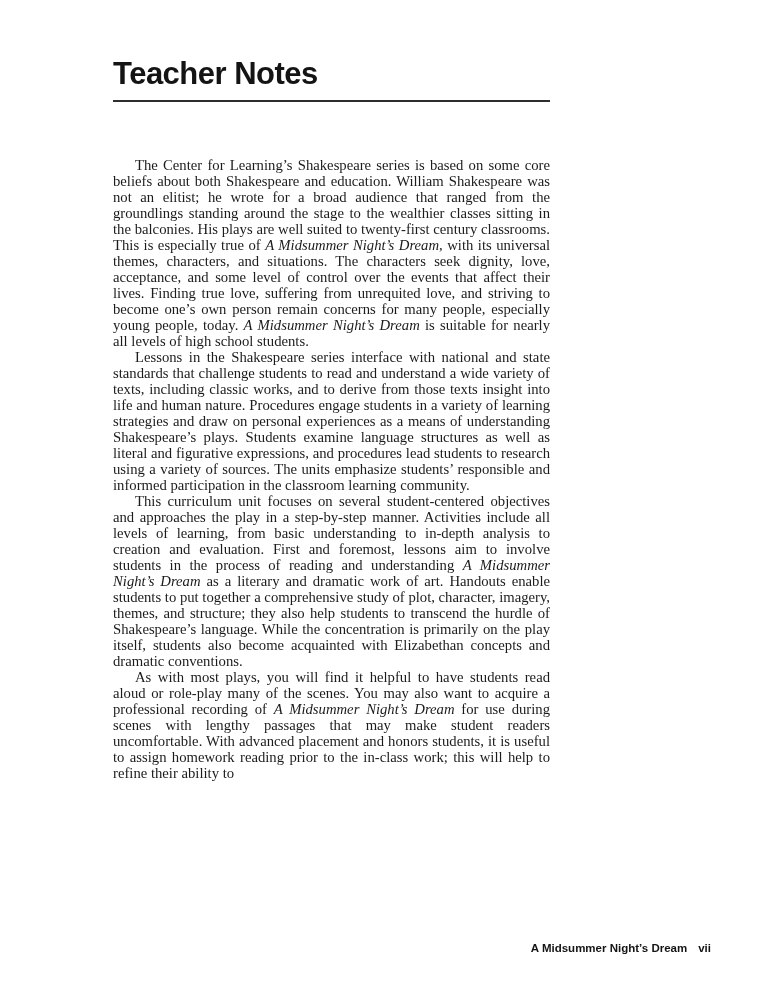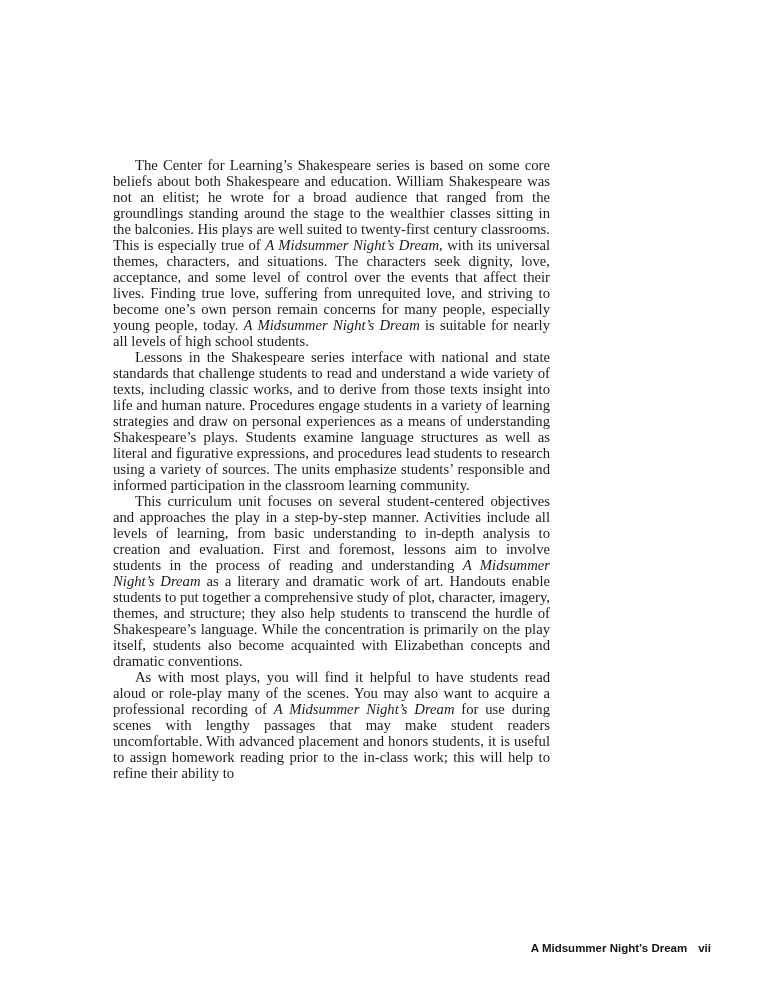--- a/index.html
+++ b/index.html
@@ -71,20 +71,24 @@
   .footer .footer-page {
     font-weight: 700;
     margin-left: 11px;
   }
 </style>
 </head>
 <body>
 
 <div class="page">
 
+  <div class="header">
+    <h1 class="page-title">Teacher Notes</h1>
+    <div class="title-rule"></div>
+  </div>
 
   <div class="body-text">
 
     <p><span>The Center for Learning’s Shakespeare series is based on some core beliefs about both Shakespeare and education. William Shakespeare was not an elitist; he wrote for a broad audience that ranged from the groundlings standing around the stage to the wealthier classes sitting in the balconies. His plays are well suited to twenty-first century classrooms. This is especially true of </span><em>A Midsummer Night’s Dream</em><span>, with its universal themes, characters, and situations. The characters seek dignity, love, acceptance, and some level of control over the events that affect their lives. Finding true love, suffering from unrequited love, and striving to become one’s own person remain concerns for many people, especially young people, today. </span><em>A Midsummer Night’s Dream</em><span> is suitable for nearly all levels of high school students.</span></p>
 
     <p><span>Lessons in the Shakespeare series interface with national and state standards that challenge students to read and understand a wide variety of texts, including classic works, and to derive from those texts insight into life and human nature. Procedures engage students in a variety of learning strategies and draw on personal experiences as a means of understanding Shakespeare’s plays. Students examine language structures as well as literal and figurative expressions, and procedures lead students to research using a variety of sources. The units emphasize students’ responsible and informed participation in the classroom learning community.</span></p>
 
     <p><span>This curriculum unit focuses on several student-centered objectives and approaches the play in a step-by-step manner. Activities include all levels of learning, from basic understanding to in-depth analysis to creation and evaluation. First and foremost, lessons aim to involve students in the process of reading and understanding </span><em>A Midsummer Night’s Dream</em><span> as a literary and dramatic work of art. Handouts enable students to put together a comprehensive study of plot, character, imagery, themes, and structure; they also help students to transcend the hurdle of Shakespeare’s language. While the concentration is primarily on the play itself, students also become acquainted with Elizabethan concepts and dramatic conventions.</span></p>
 
     <p><span>As with most plays, you will find it helpful to have students read aloud or role-play many of the scenes. You may also want to acquire a professional recording of </span><em>A Midsummer Night’s Dream</em><span> for use during scenes with lengthy passages that may make student readers uncomfortable. With advanced placement and honors students, it is useful to assign homework reading prior to the in-class work; this will help to refine their ability to</span></p>

